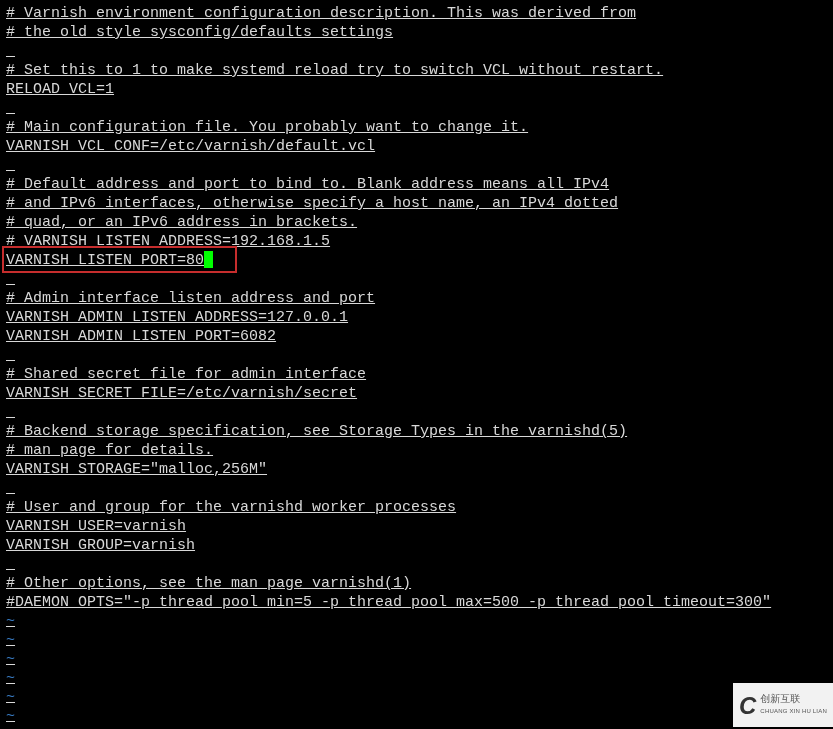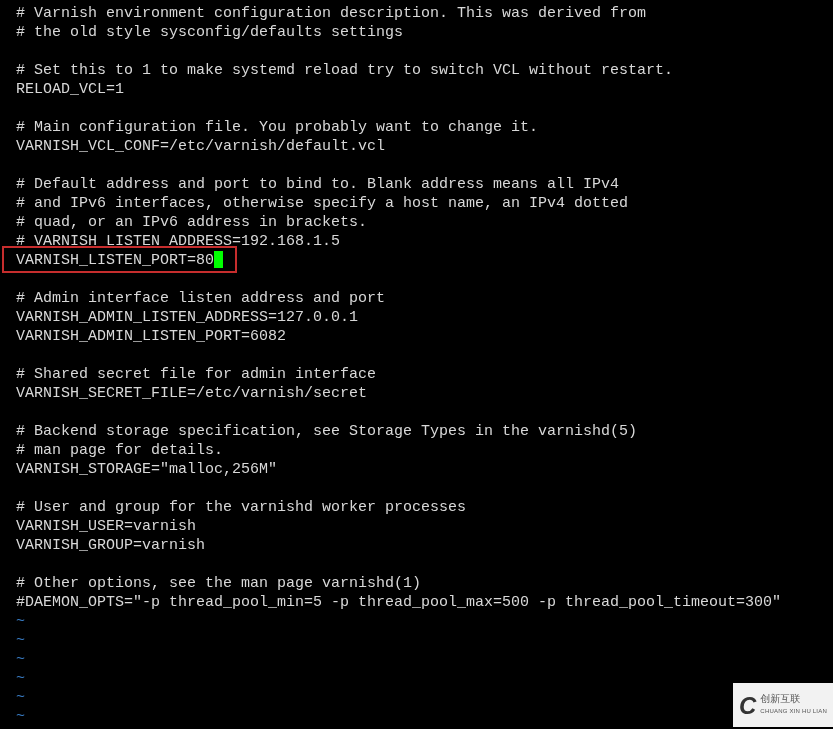--- a/index.html
+++ b/index.html
@@ -9,22 +9,23 @@
     height: 729px;
     background: #000000;
     font-family: "Consolas", "Menlo", "Courier New", monospace;
     font-size: 15px;
     line-height: 19px;
     color: #d8d8d8;
     overflow: hidden;
     position: relative;
   }
   .editor {
-    padding: 4px 16px;
+    padding: 4px 6px;
     white-space: pre;
+    text-decoration: underline;
   }
   .line { position: relative; }
   .tilde { color: #3a7fc9; }
   .highlight-box {
     position: absolute;
     border: 2px solid #c62d2d;
     box-sizing: border-box;
   }
   .cursor {
     display: inline-block;

